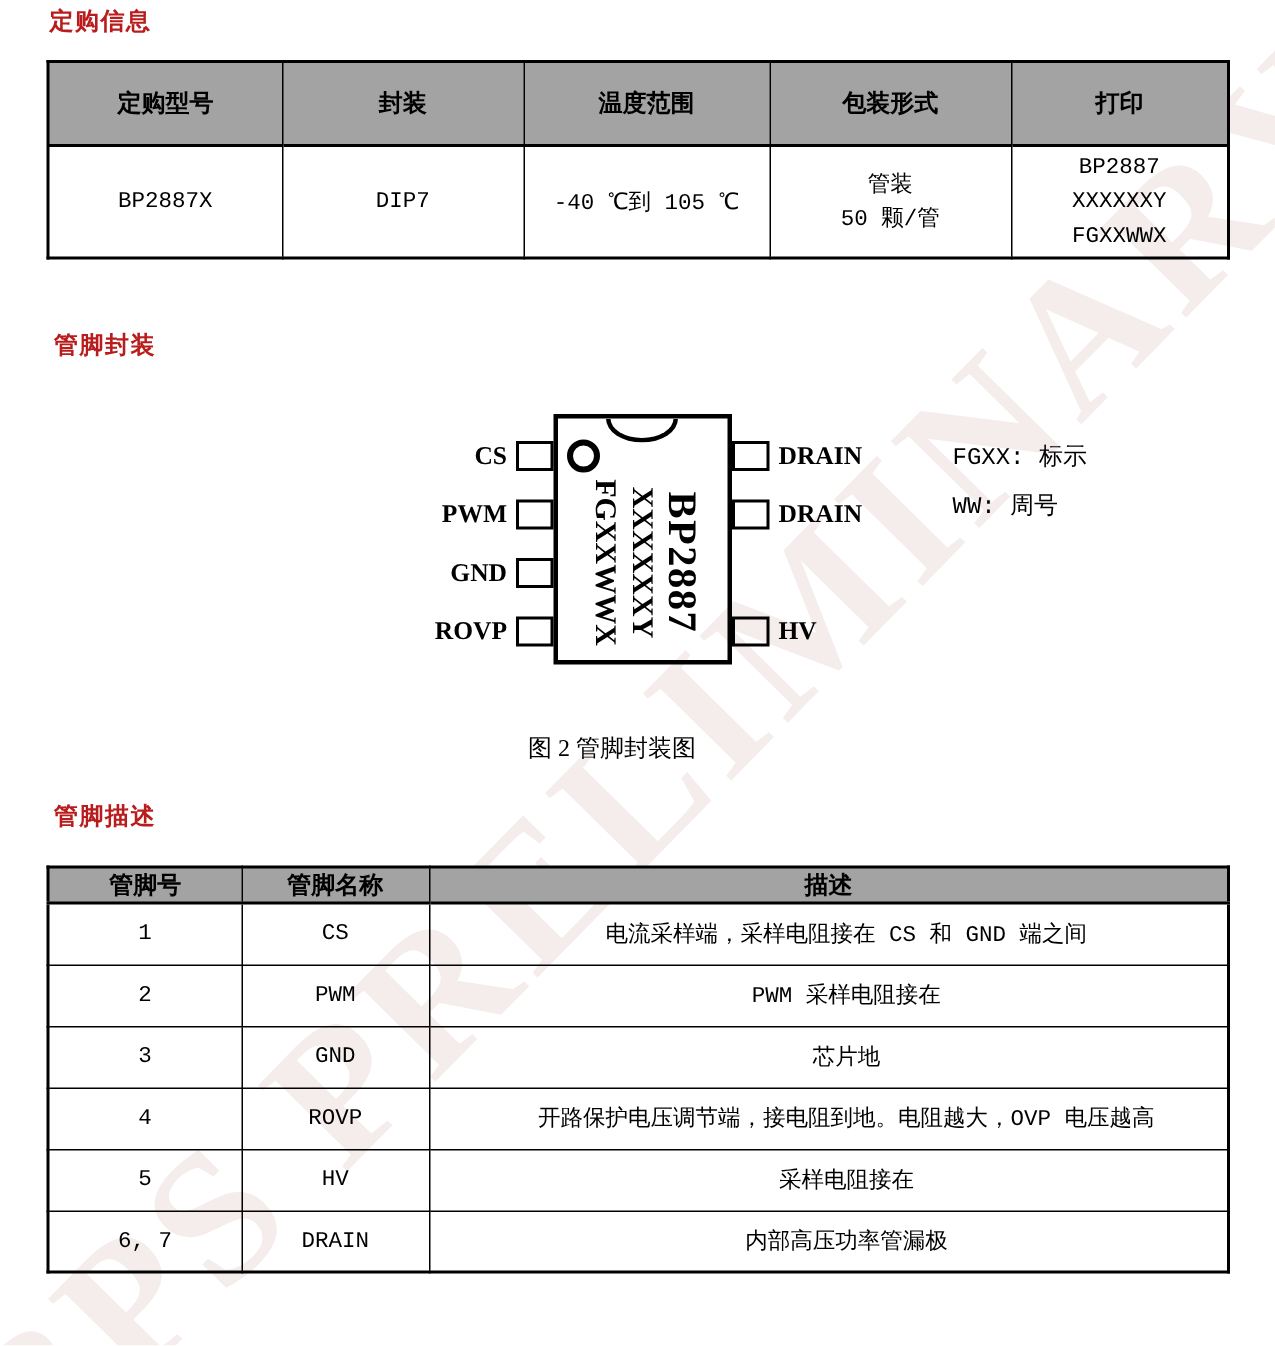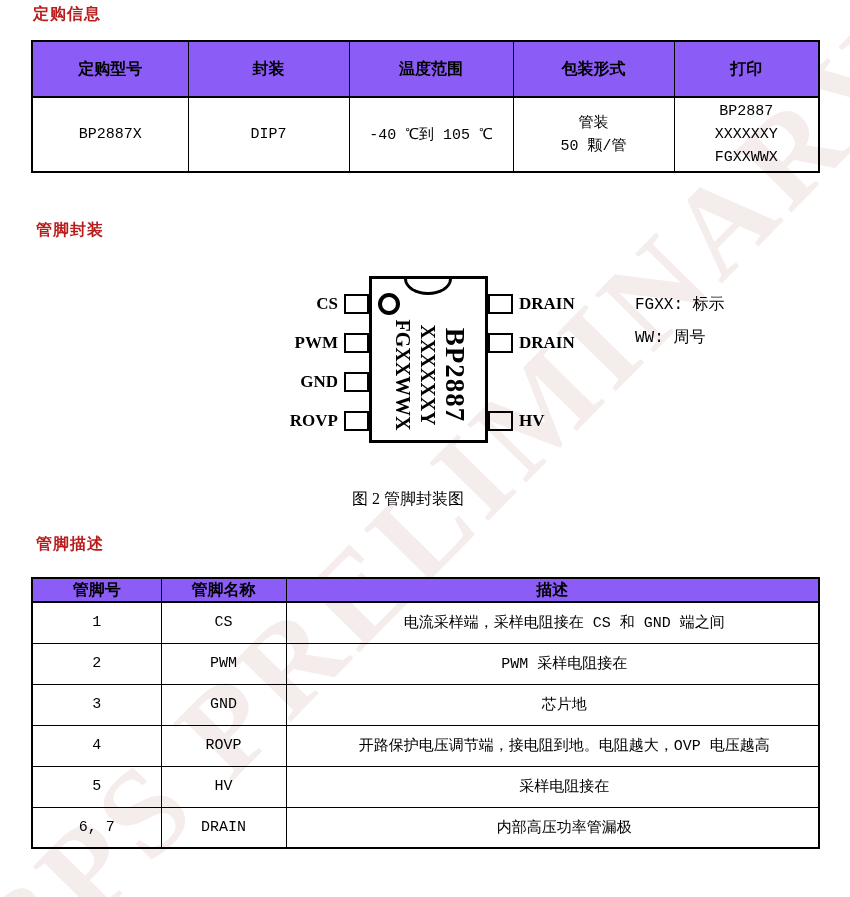--- a/index.html
+++ b/index.html
@@ -27,21 +27,21 @@
   .t-pinpkg   { left:36px; top:220px;text-align:right; }
   .t-pindesc  { left:36px; top:534px;text-align:right; }
 
   
   table.tbl {
     position:absolute; border-collapse:collapse; table-layout:fixed;
     border:2px solid #000; background:transparent;
   }
   table.tbl th, table.tbl td { border:1px solid #000; text-align:center; vertical-align:middle; }
   table.tbl th {
-    background:#8b5cf6; font-weight:bold; font-size:16px;
+    background:#a3a3a3; font-weight:bold; font-size:16px;
     border-bottom:2px solid #000;
     font-family:"Liberation Serif", serif;
   }
   table.tbl td {
     font-size:15px;
     font-family:"Liberation Mono","DejaVu Sans Mono", monospace;
   }
   .tbl-ordering { left:31px; top:40px; width:787px; }
   .tbl-ordering thead tr { height:56px; }
   .tbl-ordering tbody tr { height:75px; }

